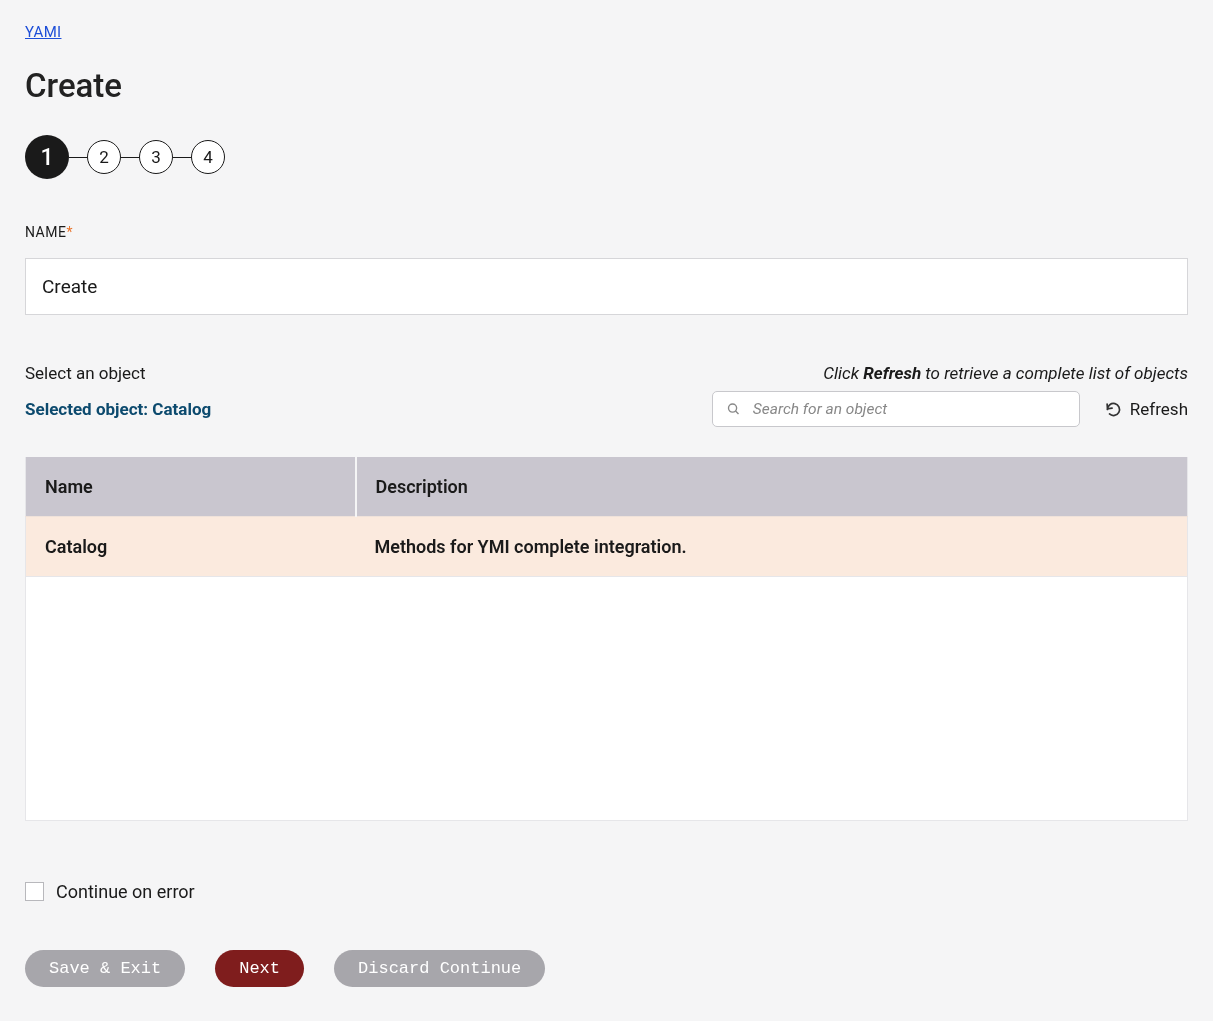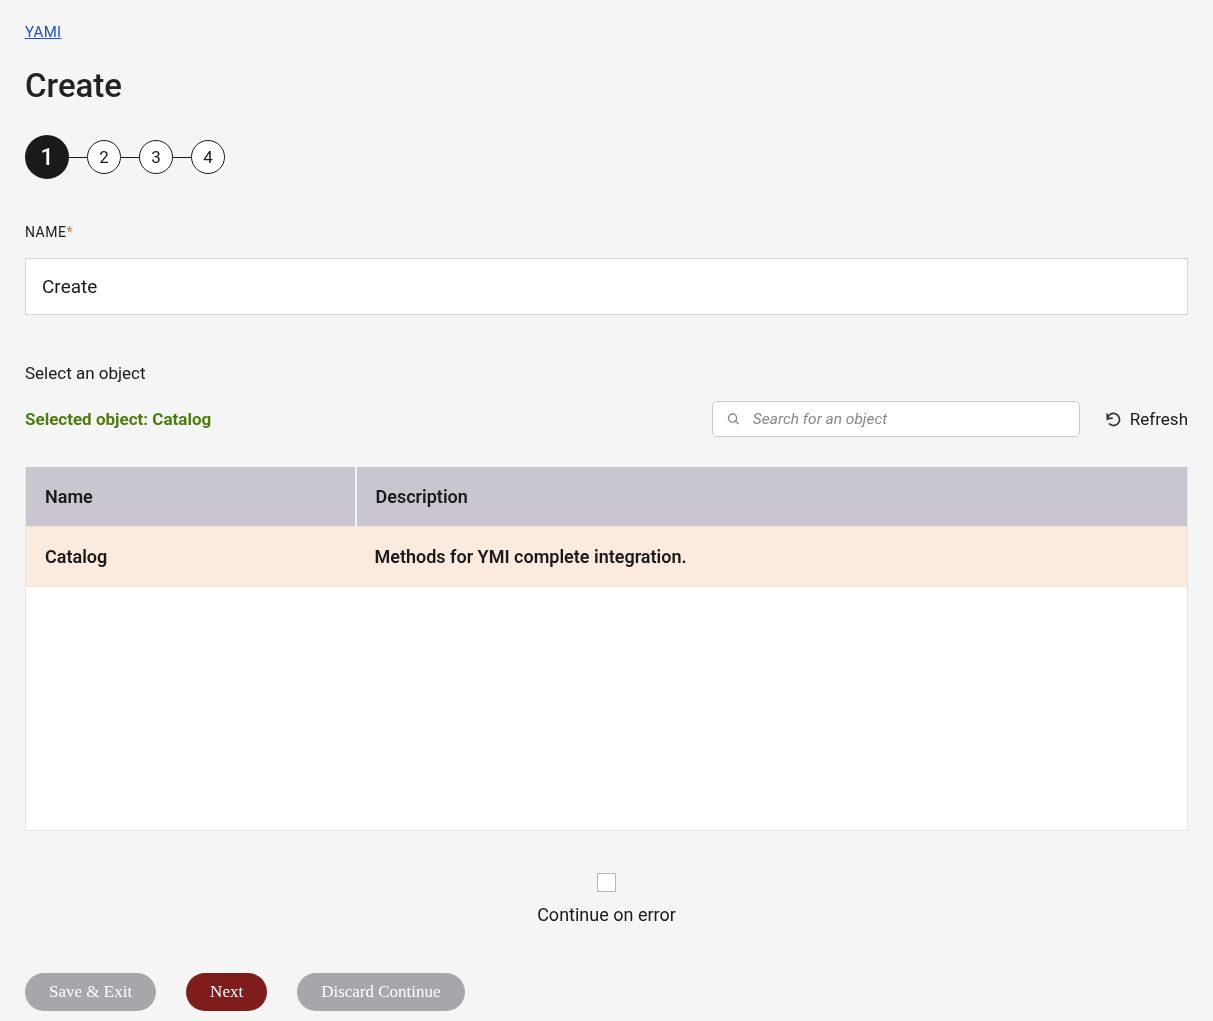--- a/index.html
+++ b/index.html
@@ -75,42 +75,42 @@
       border: 1px solid #d6d6d9;
       background: #fff;
       color: #1a1a1a;
       font-family: inherit;
     }
     .object-section { margin-top: 48px; }
     .object-header-row {
       display: flex;
       justify-content: space-between;
       align-items: flex-start;
-      margin-bottom: 18px;
+      margin-bottom: 8px;
     }
     .select-object-label {
       font-size: 17px;
       color: #1a1a1a;
     }
     .refresh-hint {
       font-size: 17px;
       font-style: italic;
       color: #1a1a1a;
     }
     .refresh-hint strong { font-style: italic; font-weight: 700; }
     .object-toolbar-row {
       display: flex;
       justify-content: space-between;
       align-items: center;
       margin-bottom: 30px;
     }
     .selected-object {
       font-size: 17px;
       font-weight: 700;
-      color: #4d7c0f;
+      color: #0c4a6e;
     }
     .toolbar-right {
       display: flex;
       align-items: center;
       gap: 25px;
     }
     .search-wrap {
       position: relative;
       width: 368px;
     }
@@ -176,22 +176,21 @@
     .table-fill {
       height: 244px;
       background: #fff;
       border: 1px solid #e6e6e9;
       border-top: none;
     }
     .checkbox-row {
       display: flex;
       align-items: center;
       gap: 12px;
-      margin-top: 42px;
-      flex-direction: column;
+      margin-top: 60px;
     }
     .checkbox {
       width: 19px;
       height: 19px;
       border: 1.5px solid #b8b8bc;
       background: #fff;
       cursor: pointer;
     }
     .checkbox-label {
       font-size: 18px;
@@ -202,21 +201,21 @@
       gap: 30px;
       margin-top: 48px;
     }
     .btn {
       padding: 9px 24px;
       border: none;
       border-radius: 20px;
       font-size: 17px;
       font-weight: 500;
       cursor: pointer;
-      font-family: Liberation Serif, serif;
+      font-family: Liberation Mono, monospace;
     }
     .btn-gray { background: #a7a6ab; color: #fff; }
     .btn-primary { background: #7f1d1d; color: #fff; }
   </style>
 </head>
 <body>
 
 
 
 <a href="#" class="breadcrumb">YAMI</a>
@@ -234,20 +233,23 @@
 </div>
 
 <div class="field-label">
   <span>NAME</span><span class="required-asterisk">*</span>
 </div>
 <input type="text" class="text-input" value="Create" style="">
 
 <div class="object-section">
   <div class="object-header-row">
     <div class="select-object-label">Select an object</div>
+    <div class="refresh-hint">
+      <span>Click </span><strong>Refresh</strong><span> to retrieve a complete list of objects</span>
+    </div>
   </div>
 
   <div class="object-toolbar-row">
     <div class="selected-object">
       <span>Selected object: </span><span>Catalog</span>
     </div>
     <div class="toolbar-right">
       <div class="search-wrap">
         <svg class="search-icon" viewBox="0 0 24 24" fill="none" stroke="currentColor" stroke-width="2.2">
           <circle cx="10.5" cy="10.5" r="6.5"></circle>

